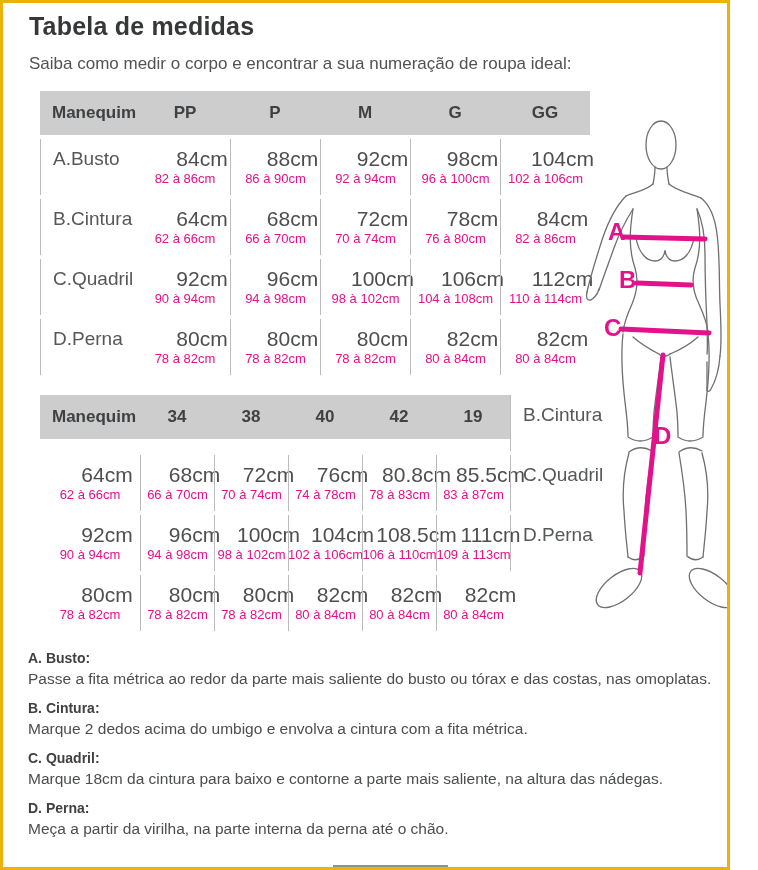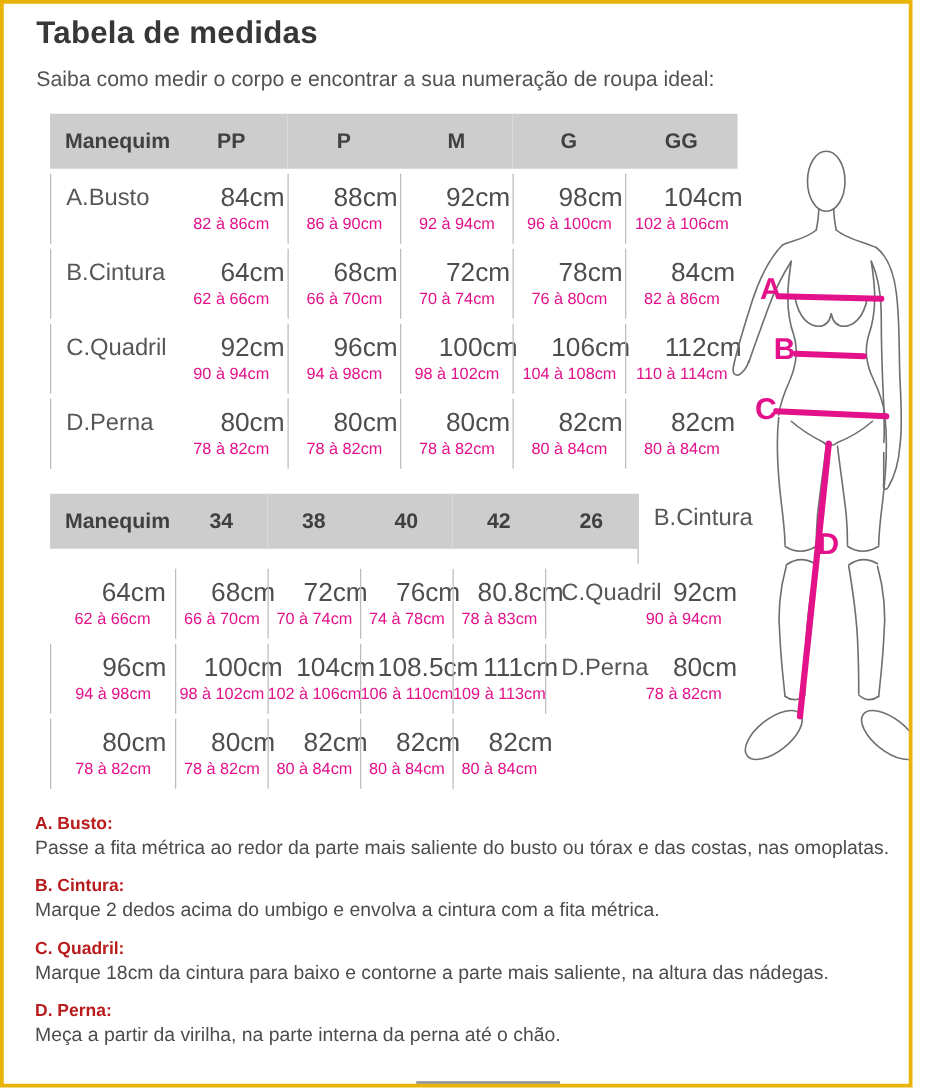--- a/index.html
+++ b/index.html
@@ -26,21 +26,21 @@
   .vmain { font-size:21px; color:#4d4e50; line-height:25px; white-space:nowrap;margin-left:34px; }
   .vrange { font-size:13px; color:#e3118a; line-height:16px; white-space:nowrap; }
 
   .figure { position:absolute; left:530px; top:93px; width:228px; height:575px; pointer-events:none; }
   .figure svg { position:absolute; left:0; top:0; }
   .marker { position:absolute; color:#e3118a; font-size:24px; font-weight:bold; line-height:1; }
 
   .notes { margin:18px 0 0 25px; width:710px; }
   .note { margin-bottom:11px; }
   .note:last-child { margin-bottom:0; }
-  .note-title { font-size:14px; font-weight:bold; color:#b91c1c; line-height:18px; margin-bottom:2px; }
+  .note-title { font-size:14px; font-weight:bold; color:#404040; line-height:18px; margin-bottom:2px; }
   .note-text { font-size:15.5px; color:#4c4d4f; line-height:19px; }
 
   .scroll-frag { position:absolute; left:330px; bottom:-3px; width:115px; height:5px; background:#8f8f8f; }
 </style>
 </head>
 <body>
 
 <div class="page">
 
   <h1 class="title">Tabela de medidas</h1>
@@ -144,21 +144,21 @@
         <div class="vrange">80 à 84cm</div>
       </div>
     </div>
 
     <div class="mtable t2">
       <div class="th th-first">Manequim</div>
       <div class="th">34</div>
       <div class="th">38</div>
       <div class="th">40</div>
       <div class="th">42</div>
-      <div class="th">26</div>
+      <div class="th">19</div>
 
       <div class="td rowlabel bl">B.Cintura</div>
       <div class="td">
         <div class="vmain">64cm</div>
         <div class="vrange">62 à 66cm</div>
       </div>
       <div class="td bl">
         <div class="vmain">68cm</div>
         <div class="vrange">66 à 70cm</div>
       </div>
@@ -166,20 +166,24 @@
         <div class="vmain">72cm</div>
         <div class="vrange">70 à 74cm</div>
       </div>
       <div class="td bl">
         <div class="vmain">76cm</div>
         <div class="vrange">74 à 78cm</div>
       </div>
       <div class="td bl">
         <div class="vmain">80.8cm</div>
         <div class="vrange">78 à 83cm</div>
+      </div>
+      <div class="td bl">
+        <div class="vmain">85.5cm</div>
+        <div class="vrange">83 à 87cm</div>
       </div>
 
       <div class="td rowlabel bl">C.Quadril</div>
       <div class="td">
         <div class="vmain">92cm</div>
         <div class="vrange">90 à 94cm</div>
       </div>
       <div class="td bl">
         <div class="vmain">96cm</div>
         <div class="vrange">94 à 98cm</div>

